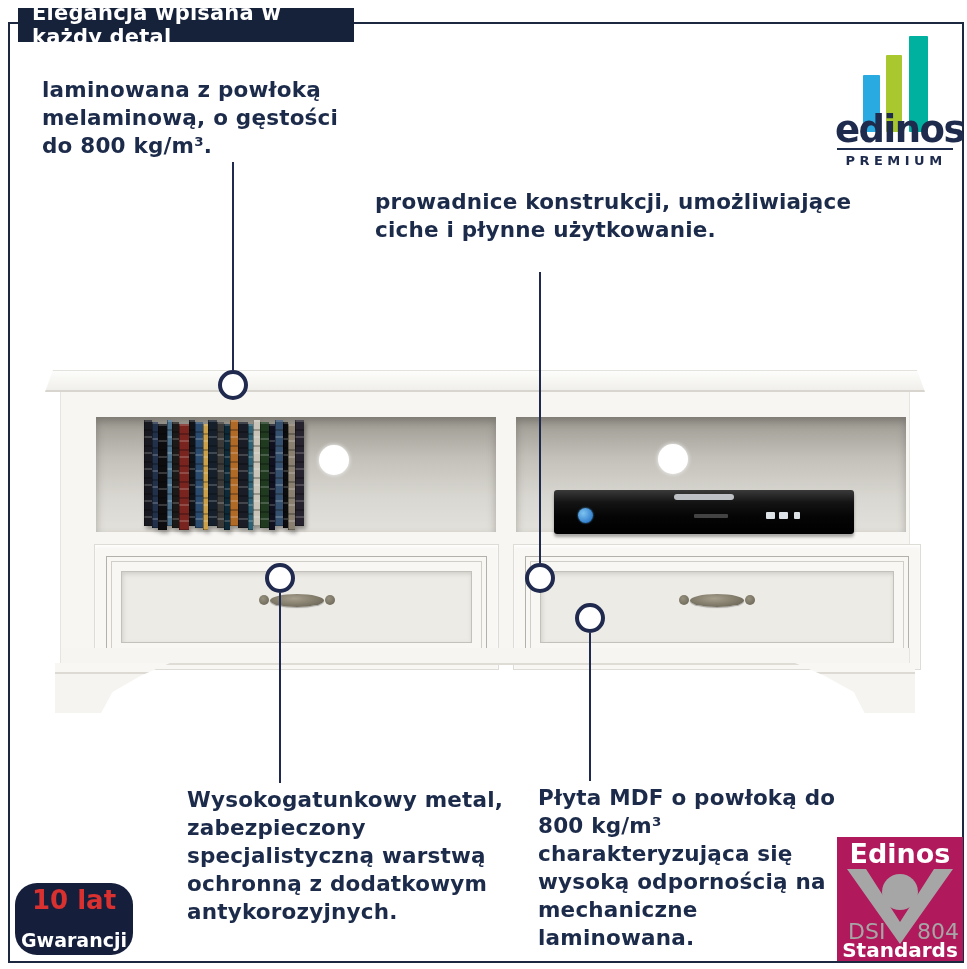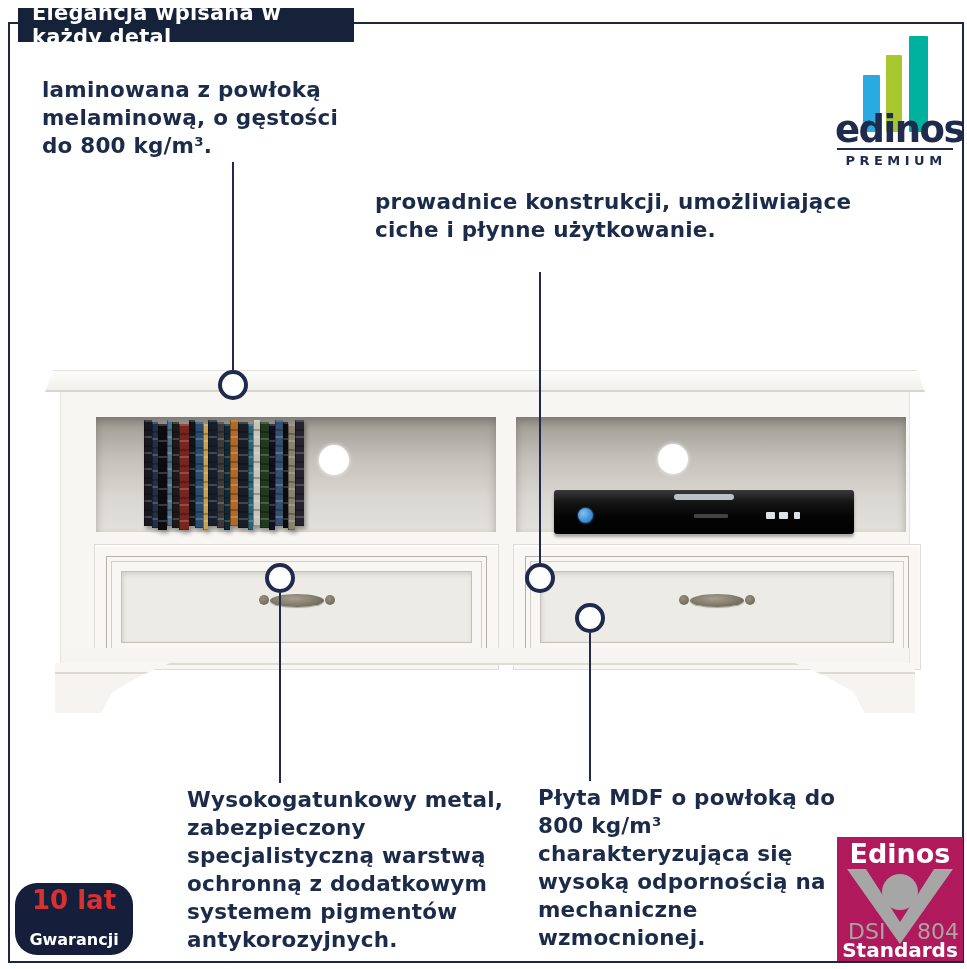--- a/index.html
+++ b/index.html
@@ -118,21 +118,21 @@
   #foot-left  { left:10px;  width:115px;
                 clip-path:polygon(0 0,100% 0,74% 26%,50% 58%,40% 100%,0 100%); }
   #foot-right { left:750px; width:120px;
                 clip-path:polygon(0 0,100% 0,100% 100%,58% 100%,49% 58%,25% 26%); }
 
   
   #warranty-badge { left:15px; top:883px; width:118px; height:72px; border-radius:22px;
                     background:#151f3c; z-index:6; display:flex; flex-direction:column;
                     align-items:center; justify-content:center; gap:15px; }
   #warranty-years { color:#d93030; font-size:26px; font-weight:bold; line-height:27px; }
-  #warranty-label { color:#ffffff; font-size:16px; font-weight:bold; line-height:22px; }
+  #warranty-label { color:#ffffff; font-size:19px; font-weight:bold; line-height:22px; }
 
   
   #standards-logo { left:837px; top:837px; width:126px; height:124px; z-index:6; }
 </style>
 </head>
 <body>
 
 <div class="abs" id="page-border"></div>
 <div class="abs" id="top-banner">
   <span>Elegancja wpisana w każdy detal</span>
@@ -145,30 +145,29 @@
   </div>
 <div class="abs feature" id="feat-slides">
     <div>prowadnice konstrukcji, umożliwiające</div>
     <div>ciche i płynne użytkowanie.</div>
   </div>
 <div class="abs feature" id="feat-metal">
     <div>Wysokogatunkowy metal,</div>
     <div>zabezpieczony</div>
     <div>specjalistyczną warstwą</div>
     <div>ochronną z dodatkowym</div>
-    <div>systemem pigmentów</div>
     <div>antykorozyjnych.</div>
   </div>
 <div class="abs feature" id="feat-mdf">
     <div>Płyta MDF o powłoką do</div>
     <div>800 kg/m³</div>
     <div>charakteryzująca się</div>
     <div>wysoką odpornością na</div>
     <div>mechaniczne</div>
-    <div>wzmocnionej.</div>
+    <div>laminowana.</div>
   </div>
 
 <div class="abs" id="brand-logo">
   <div>
     <div class="bar" id="bar-blue" style="background-color: rgb(41, 171, 226);"></div>
     <div class="bar" id="bar-lime" style="background-color: rgb(169, 200, 47);"></div>
     <div class="bar" id="bar-teal" style="background-color: rgb(0, 177, 160);"></div>
   </div>
   <div id="brand-name">edinos</div>
   <div id="brand-rule"></div>

